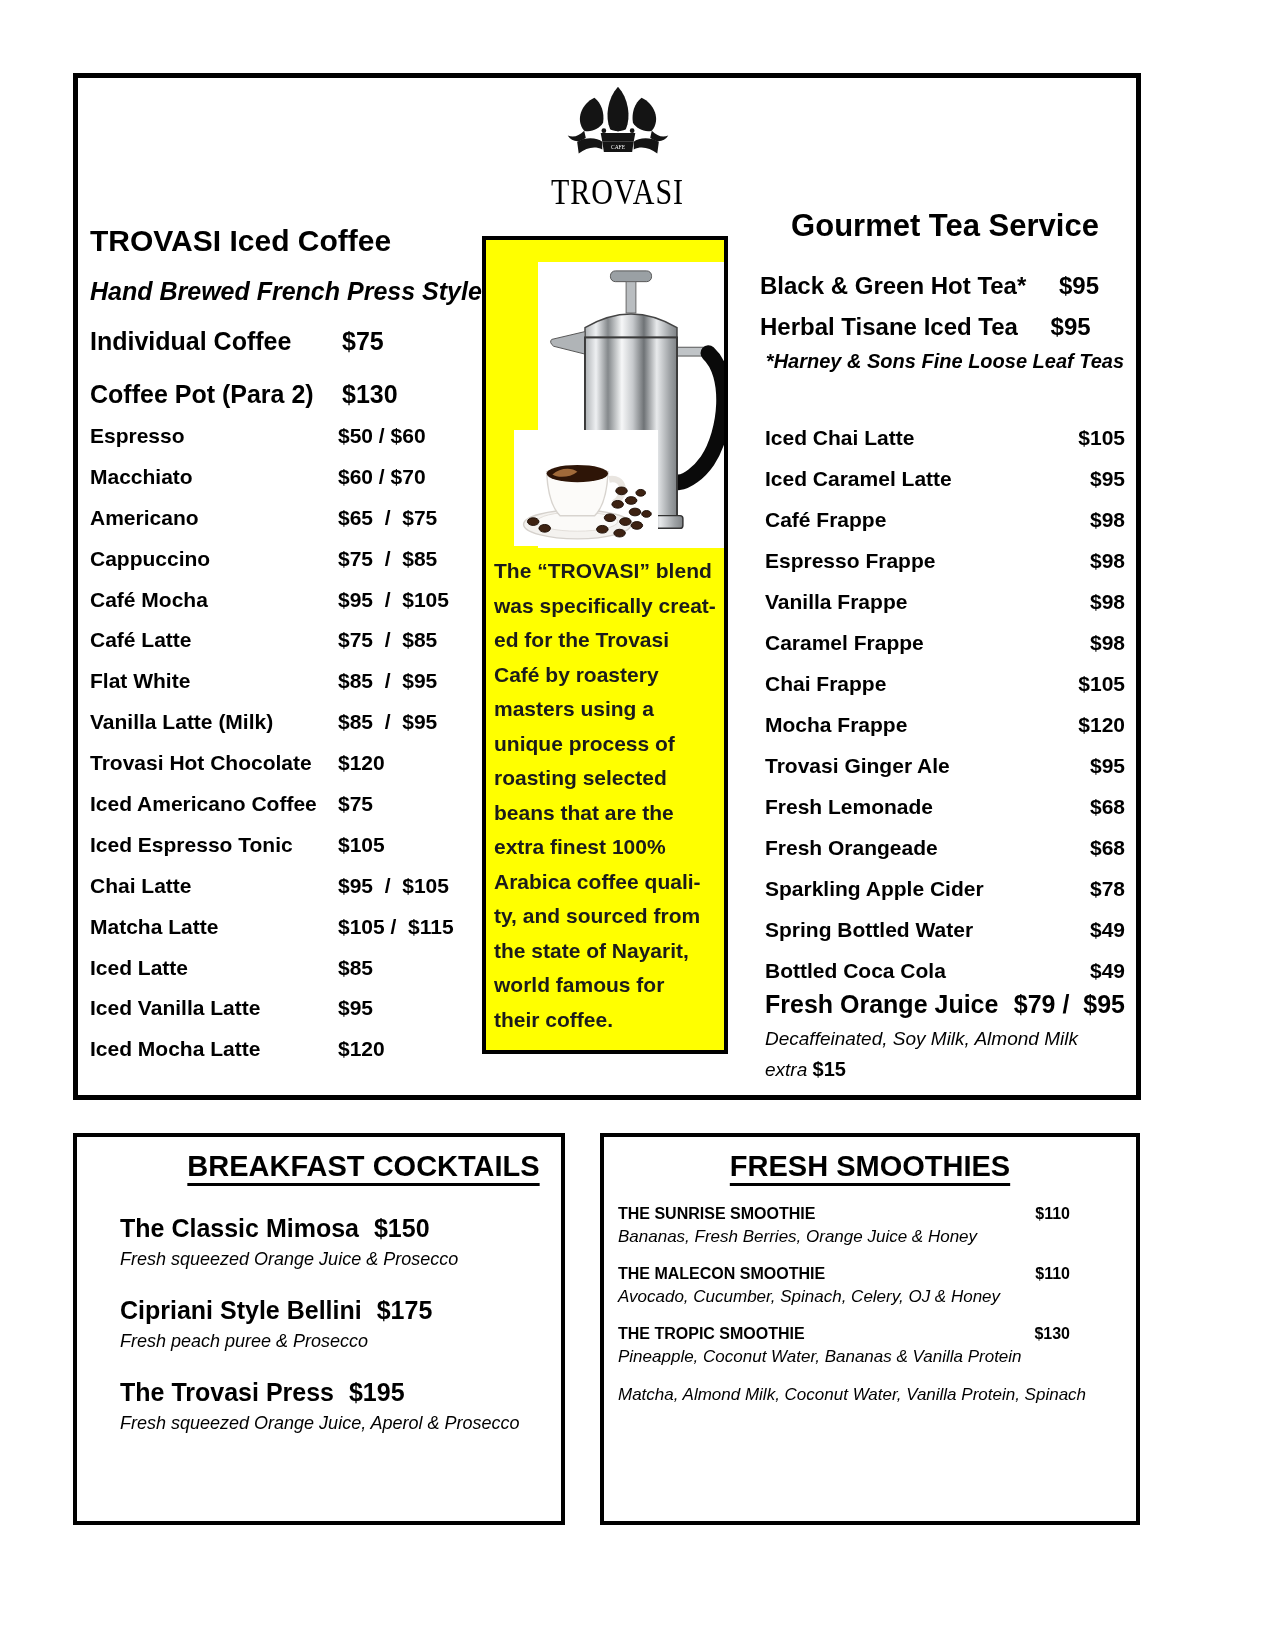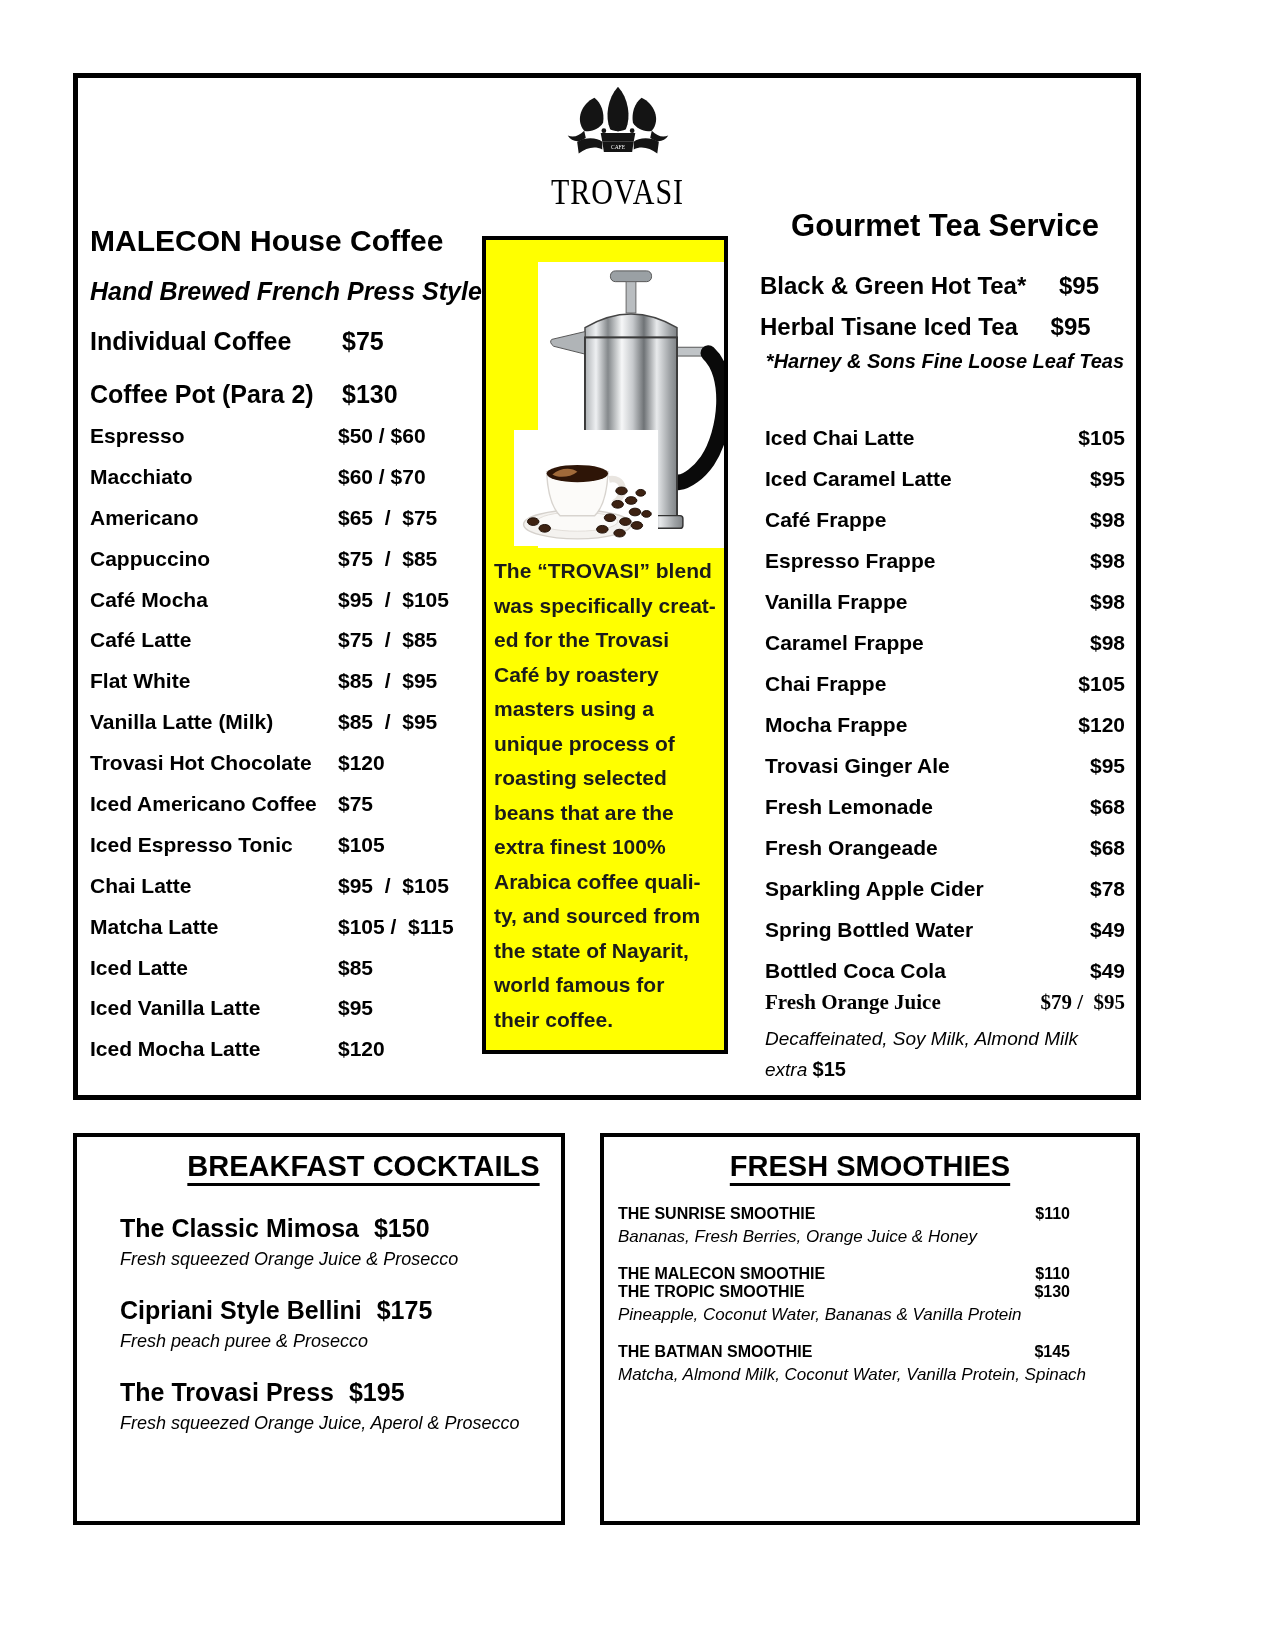--- a/index.html
+++ b/index.html
@@ -36,21 +36,21 @@
 
   
   .tea-title { left:762px; top:208px; width:366px; text-align:center; font-size:31px; font-weight:bold; white-space:nowrap; }
   .tea-heads { left:760px; top:272px; width:370px; text-align:left; }
   .tea-head-row { height:41px; font-size:24px; font-weight:bold; white-space:nowrap; }
   .tea-head-row .pr { margin-left:26px; }
   .tea-footnote { left:760px; top:350px; width:370px; text-align:center; font-size:20px; font-weight:bold; font-style:italic; white-space:nowrap; }
   .tea-list { left:765px; top:426px; width:360px; }
   .tea-list .row { position:relative; height:41px; font-size:21px; font-weight:bold; white-space:nowrap; }
   .tea-list .pr { position:absolute; right:0; white-space:pre; }
-  .oj-row { left:765px; top:990px; width:360px; display:flex; justify-content:space-between; font-size:21px; font-weight:bold; white-space:pre;font-family:Liberation Serif, serif; }
+  .oj-row { left:765px; top:990px; width:360px; display:flex; justify-content:space-between; font-size:25px; font-weight:bold; white-space:pre; }
   .tea-note { left:765px; top:1028px; font-size:19px; font-style:italic; white-space:nowrap; }
   .tea-extra { left:765px; top:1058px; font-size:19px; white-space:nowrap; }
   .tea-extra .lbl { font-style:italic; }
   .tea-extra .pr { font-weight:bold; font-size:20px; }
 
   
   .bl-title { left:73px; top:1150px; width:581px; text-align:center; font-size:29px; font-weight:bold;
               text-decoration:underline; text-decoration-thickness:3px; text-underline-offset:7px; }
   .ck-list { left:120px; top:1214px; width:430px; }
   .ck-name { font-size:25px; font-weight:bold; white-space:nowrap; }
@@ -81,21 +81,21 @@
     <circle cx="88" cy="58" r="3" fill="#141414"></circle>
     <path d="M48 61 L92 61 L90 72 L50 72 Z" fill="#141414"></path>
     <path d="M18 72 C30 65 44 67 50 72 L50 82 C40 77 30 80 20 87 Z" fill="#141414"></path>
     <path d="M122 72 C110 65 96 67 90 72 L90 82 C100 77 110 80 120 87 Z" fill="#141414"></path>
     <path d="M50 72 L90 72 L88 85 L52 85 Z" fill="#141414"></path>
     <text x="70" y="81" text-anchor="middle" font-size="7" fill="#ffffff" font-family="Liberation Serif, serif">CAFE</text>
   </svg>
   <div class="brand-name">TROVASI</div>
 </div>
 
-<div class="abs hc-title">MALECON House Coffee</div>
+<div class="abs hc-title">TROVASI Iced Coffee</div>
 <div class="abs hc-sub">Hand Brewed French Press Style</div>
 
 <div class="abs featured-list">
 
     <div class="row">
       <span class="nm">Individual Coffee</span>
       <span class="pr">$75</span>
     </div>
 
     <div class="row">
@@ -415,30 +415,27 @@
         <span>$110</span>
       </div>
       <div class="sm-desc">Bananas, Fresh Berries, Orange Juice &amp; Honey</div>
     </div>
 
     <div>
       <div class="sm-row">
         <span>THE MALECON SMOOTHIE</span>
         <span>$110</span>
       </div>
+      <div class="sm-desc">Avocado, Cucumber, Spinach, Celery, OJ &amp; Honey</div>
     </div>
 
     <div>
       <div class="sm-row">
         <span>THE TROPIC SMOOTHIE</span>
         <span>$130</span>
       </div>
       <div class="sm-desc">Pineapple, Coconut Water, Bananas &amp; Vanilla Protein</div>
     </div>
 
     <div>
-      <div class="sm-row">
-        <span>THE BATMAN SMOOTHIE</span>
-        <span>$145</span>
-      </div>
       <div class="sm-desc">Matcha, Almond Milk, Coconut Water, Vanilla Protein, Spinach</div>
     </div>
   </div>
 
 </body></html>

